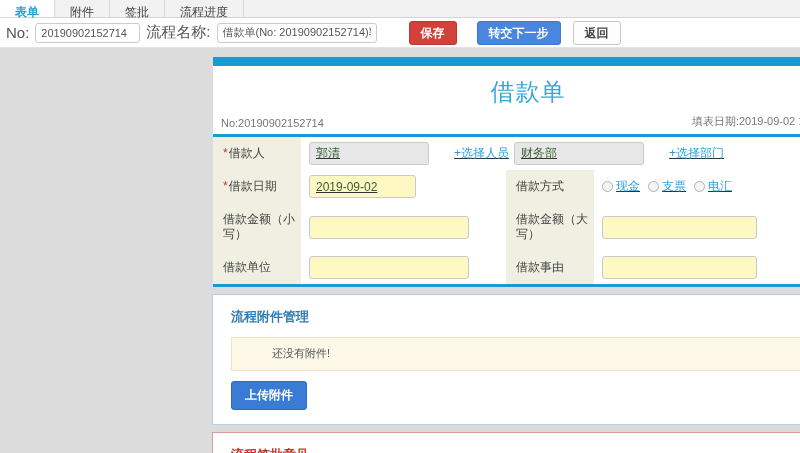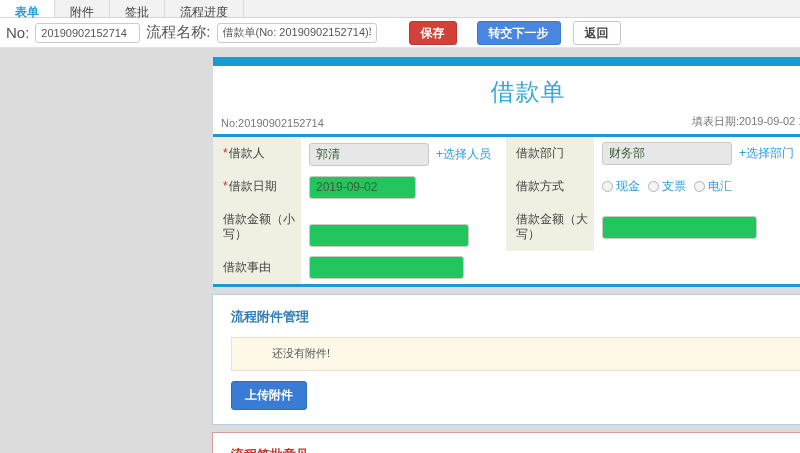--- a/index.html
+++ b/index.html
@@ -52,34 +52,35 @@
     padding: 10px 0 6px 0; letter-spacing: 1px;
   }
   .form-meta {
     display: flex; justify-content: space-between; align-items: flex-end;
     font-size: 11px; color: #777; padding: 0 8px 5px 8px; white-space: nowrap;
   }
   .blue-divider { height: 3px; background: #1b9ad2; }
   
   .frow { display: flex; }
   .fhalf { display: flex; }
-  .fhalf-l { width: 293px; flex: none; align-items: flex-end; }
+  .fhalf-l { width: 293px; flex: none; }
   .fhalf-r { flex: 1; }
   .flabel {
     width: 88px; flex: none; background: #efefe2; padding: 9px 4px 9px 10px;
     font-size: 12px; color: #444; line-height: 15px;
   }
   .ffield {
-    flex: 1; padding: 2px 8px; display: flex; align-items: center; gap: 7px;
+    flex: 1; padding: 2px 8px; display: flex; align-items: center; gap: 25px;
     min-height: 32px;
+    text-decoration: underline;
   }
   .req { color: #d33024; margin-right: 1px; }
   .f-input {
     height: 23px; border: 1px solid #c9c9c9; border-radius: 3px;
-    font-size: 12px; padding: 0 6px; color: #3c5a3c; background: #22c55e;
+    font-size: 12px; padding: 0 6px; color: #3c5a3c; background: #fef9c3;
     font-family: "Liberation Sans", "DejaVu Sans", sans-serif;
   }
   .f-readonly { background: #e7e7e7; color: #356035; }
   .w120 { width: 120px; } .w107 { width: 107px; } .w160 { width: 160px; }
   .w130 { width: 130px; } .w155 { width: 155px; }
   .sel-link { font-size: 12px; color: #2b9fd9; text-decoration: none; white-space: nowrap; cursor: pointer; }
   .radio-group { display: flex; align-items: center; gap: 8px; }
   .radio-opt { display: flex; align-items: center; gap: 3px; cursor: pointer; }
   .radio-circle {
     width: 11px; height: 11px; border-radius: 50%;
@@ -141,21 +142,20 @@
 
     <div class="frow">
       <div class="fhalf fhalf-l">
         <div class="flabel"><span class="req">*</span><span>借款人</span></div>
         <div class="ffield">
           <input class="f-input f-readonly w120" value="郭清" style="">
           <a class="sel-link">+选择人员</a>
         </div>
       </div>
       <div class="fhalf fhalf-r">
-        <div class="flabel"><span>借款部门</span></div>
         <div class="ffield">
           <input class="f-input f-readonly w130" value="财务部" style="">
           <a class="sel-link">+选择部门</a>
         </div>
       </div>
     </div>
 
     <div class="frow">
       <div class="fhalf fhalf-l">
         <div class="flabel"><span class="req">*</span><span>借款日期</span></div>
@@ -193,20 +193,26 @@
       </div>
       <div class="fhalf fhalf-r">
         <div class="flabel"><span>借款金额（大写）</span></div>
         <div class="ffield">
           <input class="f-input w155" value="" style="">
         </div>
       </div>
     </div>
 
     <div class="frow">
+      <div class="fhalf fhalf-l">
+        <div class="flabel"><span>借款单位</span></div>
+        <div class="ffield">
+          <input class="f-input w160" value="" style="">
+        </div>
+      </div>
       <div class="fhalf fhalf-r">
         <div class="flabel"><span>借款事由</span></div>
         <div class="ffield">
           <input class="f-input w155" value="" style="">
         </div>
       </div>
     </div>
 
     <div class="blue-divider"></div>
   </div>

